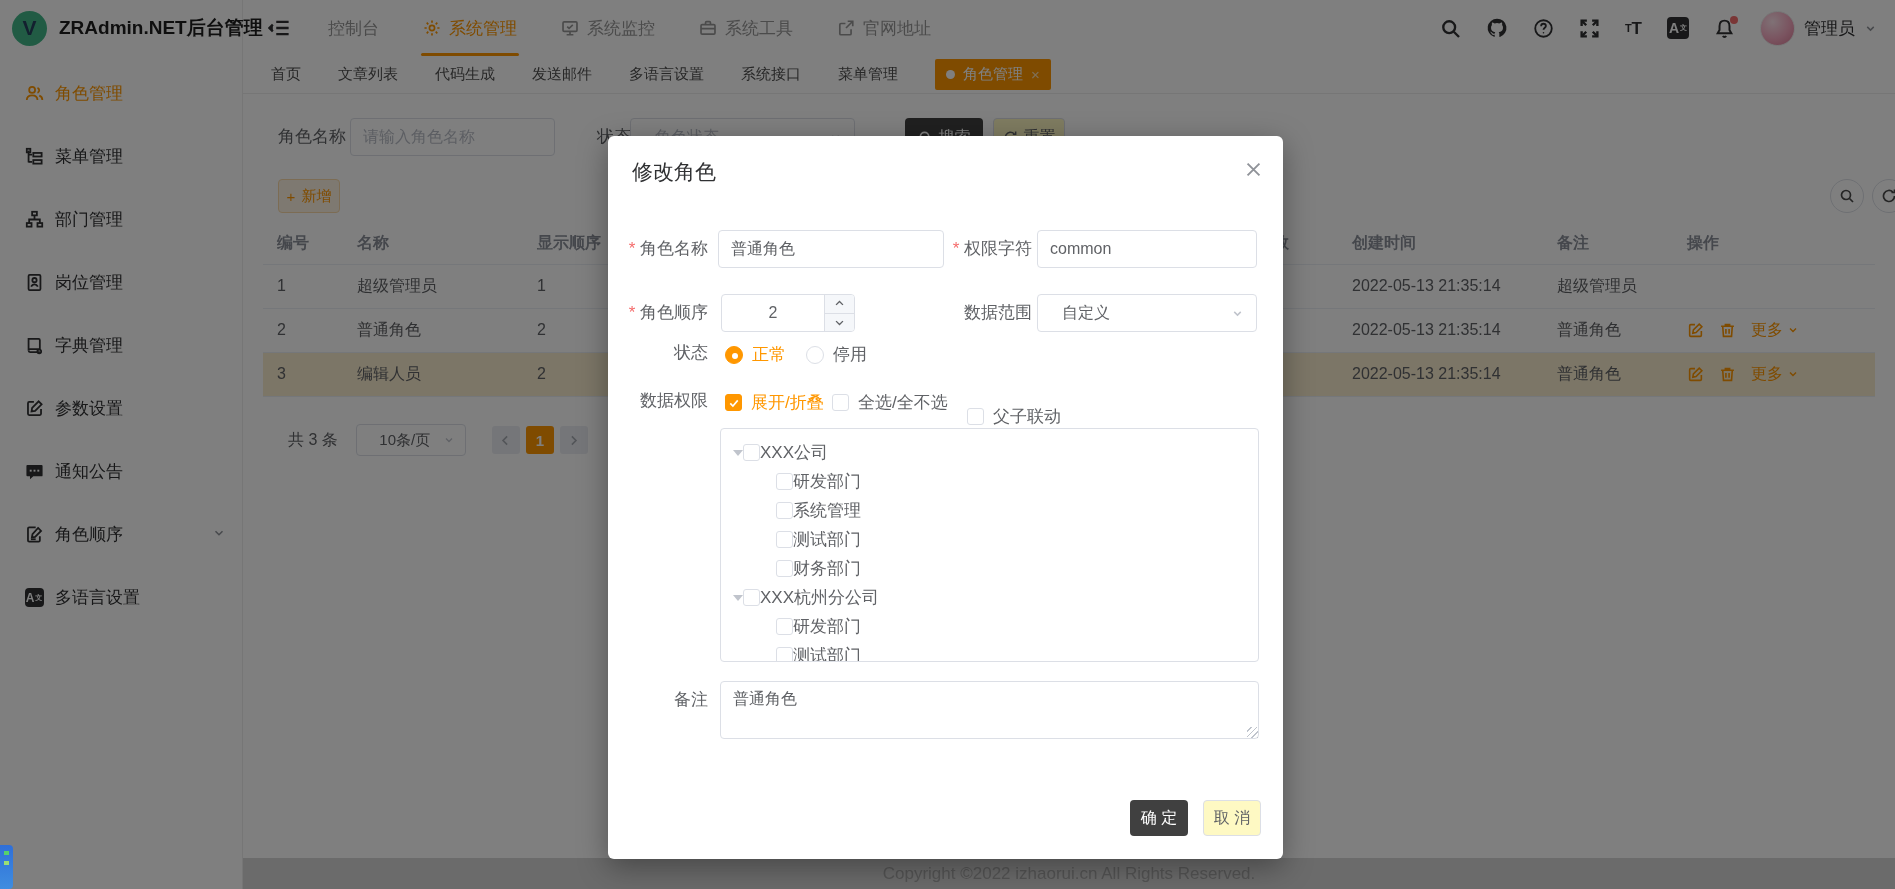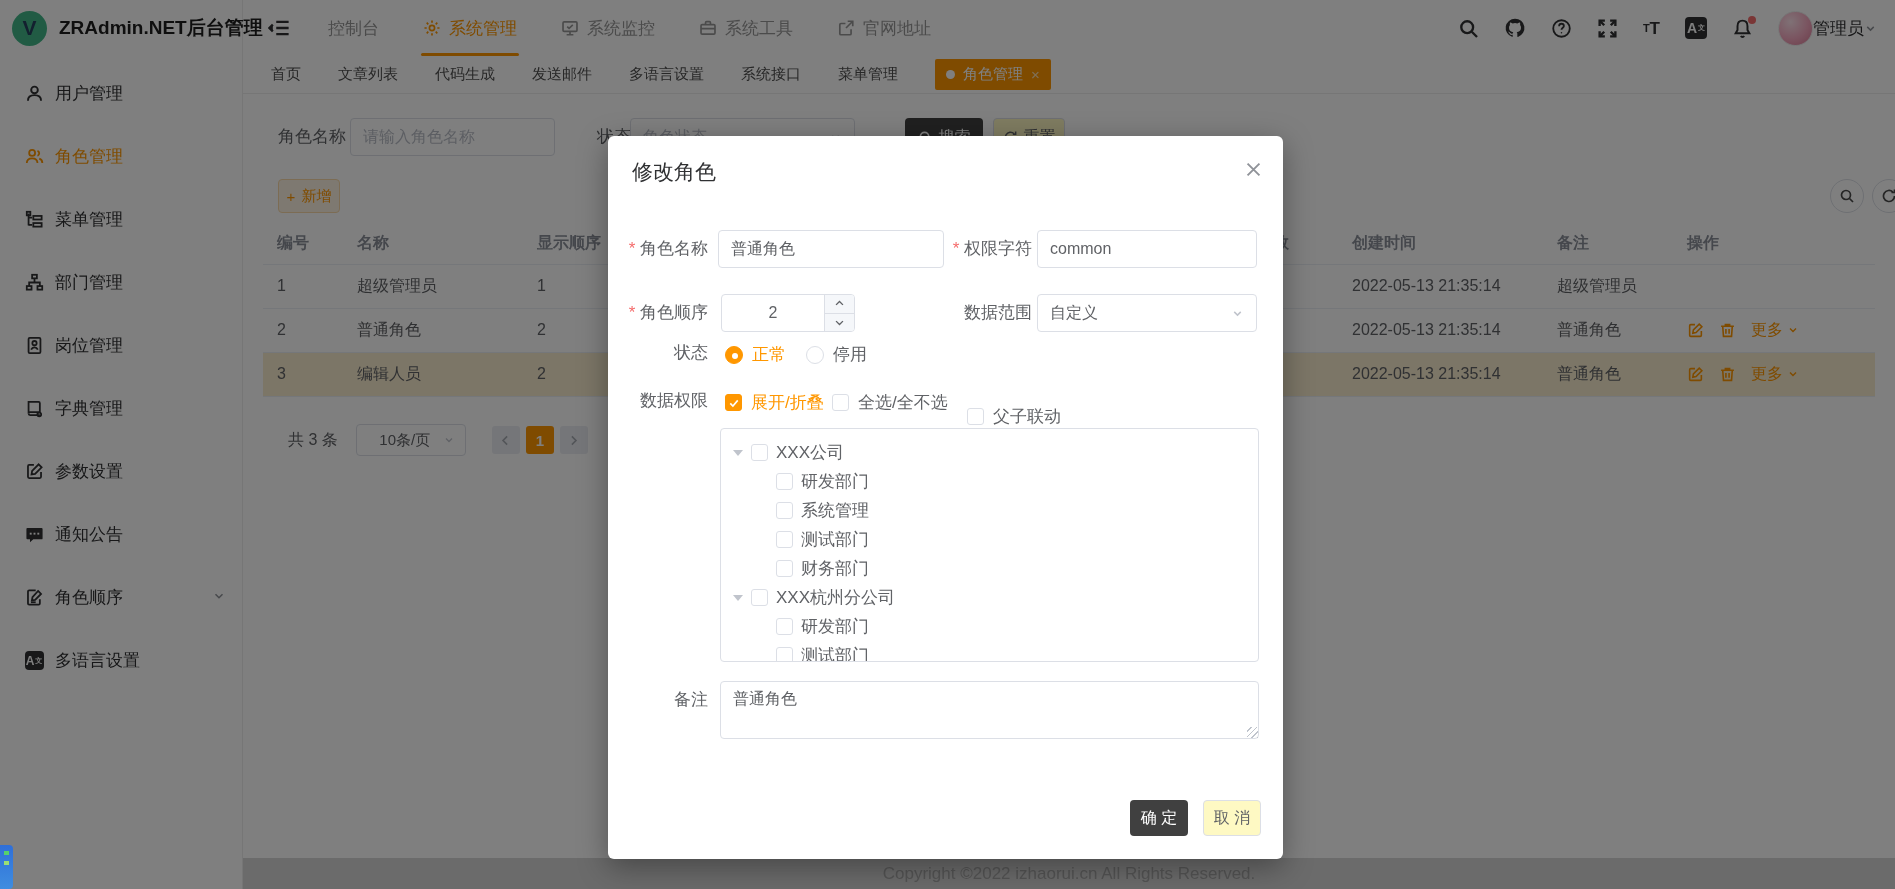--- a/index.html
+++ b/index.html
@@ -25,37 +25,37 @@
   .fold-btn { margin:0 16px 0 25px; color:#303133; cursor:pointer; display:flex; }
   .nav { display:flex; height:56px; }
   .nav-item { position:relative; display:flex; align-items:center; gap:8px; padding:0 22px; font-size:17px; color:#979797; cursor:pointer; }
   .nav-item.active { color:#ff9700; }
   .nav-item.active::after { content:""; position:absolute; left:20px; right:20px; bottom:0; height:3px; background:#ff9700; border-radius:2px; }
   .hright { margin-left:auto; display:flex; align-items:center; gap:25px; padding-right:18px; color:#303133; }
   .hico { display:flex; align-items:center; cursor:pointer; position:relative; }
   .fontsize-ico { font-weight:bold; font-size:17px; line-height:1; }
   .fontsize-ico .small-t { font-size:11px; }
   .bell-dot { position:absolute; top:-2px; right:-3px; width:8px; height:8px; border-radius:50%; background:#f56c6c; }
-  .user-wrap { display:flex; align-items:center; font-size:17px; color:#303133; cursor:pointer; }
+  .user-wrap { display:flex; align-items:center; gap:9px; font-size:17px; color:#303133; cursor:pointer; }
   .avatar { width:35px; height:35px; border-radius:50%; background:radial-gradient(circle at 35% 30%, #ffe3ec, #f5a8c0 55%, #d97a96); border:1px solid #eee; }
 
   
   .tabsbar { position:absolute; left:243px; top:56px; width:1652px; height:38px; background:#fff; border-bottom:1px solid #ececec; display:flex; align-items:center; gap:37px; padding-left:28px; z-index:1; }
   .tab { font-size:15px; color:#4f4f4f; cursor:pointer; white-space:nowrap; }
   .tab.active { background:#ff9700; color:#fff; height:31px; display:inline-flex; align-items:center; gap:8px; padding:0 11px; border-radius:2px; }
   .tab-dot { width:9px; height:9px; border-radius:50%; background:#fff; }
   .tab-x { font-size:15px; color:#ffe2b3; cursor:pointer; }
 
   
   .content { position:absolute; left:243px; top:94px; width:1652px; height:764px; background:#fff; }
   .f-label { position:absolute; font-size:17px; color:#606266; line-height:38px; top:24px; }
   .txt-input { position:absolute; height:38px; border:1px solid #dcdfe6; border-radius:4px; font-size:16px; color:#606266; padding:0 12px; background:#fff; outline:none; font-family:inherit; }
   .txt-input::placeholder { color:#b9bdc6; }
   .fake-select { position:absolute; height:38px; border:1px solid #dcdfe6; border-radius:4px; background:#fff; display:flex; align-items:center; padding:0 12px; font-size:16px; cursor:pointer; }
-  .fake-select .sel-text { flex:1; }
+  .fake-select .sel-text { flex:1;margin-left:12px; }
   .fake-select .ph { color:#b9bdc6; }
   .btn { display:inline-flex; align-items:center; justify-content:center; gap:6px; border-radius:4px; font-size:16px; cursor:pointer; border:1px solid transparent; font-family:inherit; }
   .btn-primary { background:#404040; color:#fff; }
   .btn-plain { background:#fef9c3; color:#606266; border-color:#dcdfe6; }
   .btn-soft { background:#fdf3e3; color:#ff9700; border-color:#f8d9a8; }
   .search-btn { position:absolute; left:662px; top:24px; width:78px; height:38px; }
   .reset-btn { position:absolute; left:750px; top:24px; width:72px; height:38px; }
   .add-btn { position:absolute; left:35px; top:85px; width:62px; height:34px; font-size:15px; }
   .tool-circle { position:absolute; top:85px; width:34px; height:34px; border:1px solid #dcdfe6; border-radius:50%; background:#fff; display:flex; align-items:center; justify-content:center; color:#4a4a4a; cursor:pointer; }
 
@@ -96,21 +96,21 @@
   .num-ctrl .nc:last-child { border-radius:0 0 3px 0; }
   .radio { width:18px; height:18px; border-radius:50%; border:1px solid #dcdfe6; background:#fff; flex:none; }
   .radio.checked { background:#ff9700; border-color:#ff9700; position:relative; }
   .radio.checked::after { content:""; position:absolute; left:6px; top:6px; width:6px; height:6px; border-radius:50%; background:#fff; }
   .cb { width:17px; height:17px; border-radius:3px; border:1px solid #dcdfe6; background:#fff; flex:none; display:flex; align-items:center; justify-content:center; }
   .cb.checked { background:#ff9700; border-color:#ff9700; }
   .opt-row { position:absolute; display:flex; align-items:center; gap:9px; cursor:pointer; }
   .opt-label { font-size:17px; color:#606266; }
   .opt-label.on { color:#ff9700; }
   .tree-box { position:absolute; left:112px; top:292px; width:539px; height:234px; border:1px solid #dcdfe6; border-radius:4px; padding-top:9px; overflow:hidden; }
-  .tree-row { height:29px; display:flex; align-items:center; gap:8px; cursor:pointer; }
+  .tree-row { height:29px; display:flex; align-items:center; cursor:pointer; }
   .tree-row.lv0 { padding-left:12px; }
   .tree-row.lv1 { padding-left:55px; }
   .caret { width:0; height:0; border-left:5px solid transparent; border-right:5px solid transparent; border-top:6px solid #c0c4cc; flex:none; }
   .tree-label { font-size:17px; color:#606266; }
   .m-textarea { position:absolute; left:112px; top:545px; width:539px; height:58px; border:1px solid #dcdfe6; border-radius:4px; font-size:16px; color:#606266; padding:7px 12px; resize:none; outline:none; font-family:inherit; }
   .grip { position:absolute; left:639px; top:591px; width:11px; height:11px; background:repeating-linear-gradient(315deg,#bfc4cc 0 1px,transparent 1px 4px); pointer-events:none; }
   .m-ok { position:absolute; left:522px; top:664px; width:58px; height:36px; }
   .m-cancel { position:absolute; left:595px; top:664px; width:58px; height:36px; }
 
   
@@ -122,29 +122,20 @@
 <body>
 
 <div class="canvas">
 
   <div class="sidebar">
     <div class="logo-row">
       <div class="logo-circle">V</div>
       <div class="app-title">ZRAdmin.NET后台管理</div>
     </div>
     <div class="menu">
-      <div class="s-item">
-        <span class="s-ico">
-          <svg width="19" height="19" viewBox="0 0 16 16" fill="none" stroke="currentColor" stroke-width="1.6">
-              <circle cx="8" cy="5" r="2.8"></circle>
-              <path d="M2.5 14c0-3 2.4-4.6 5.5-4.6s5.5 1.6 5.5 4.6"></path>
-            </svg>
-        </span>
-        <span>用户管理</span>
-      </div>
       <div class="s-item active">
         <span class="s-ico">
           <svg width="19" height="19" viewBox="0 0 16 16" fill="none" stroke="currentColor" stroke-width="1.5">
               <circle cx="6" cy="5" r="2.5"></circle>
               <path d="M1.5 13.5c0-2.6 2-4 4.5-4s4.5 1.4 4.5 4"></path>
               <path d="M10.5 3.2a2.3 2.3 0 0 1 0 4.3M12 9.8c1.7.5 2.6 1.7 2.6 3.7"></path>
             </svg>
         </span>
         <span>角色管理</span>
       </div>

